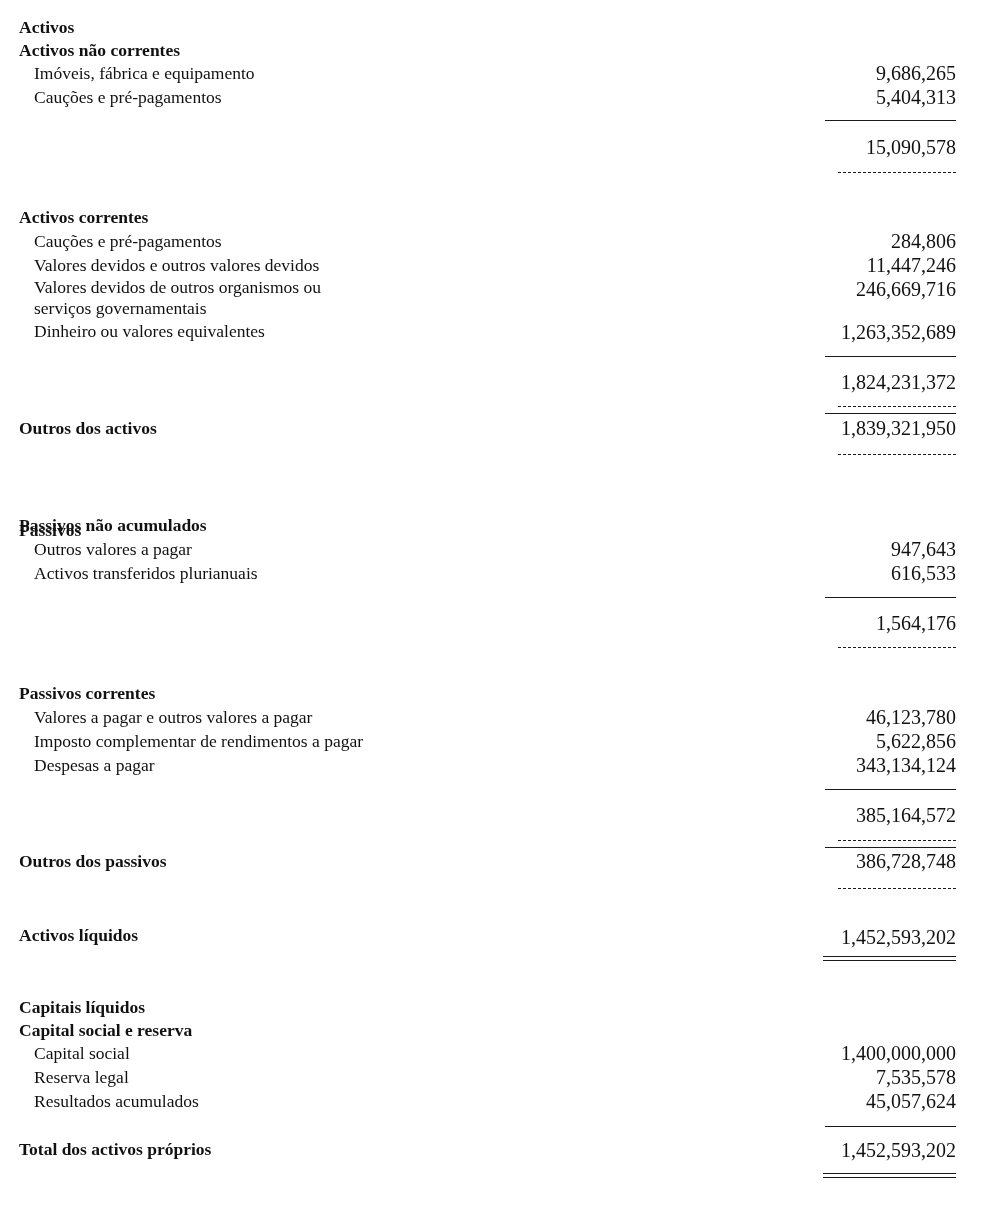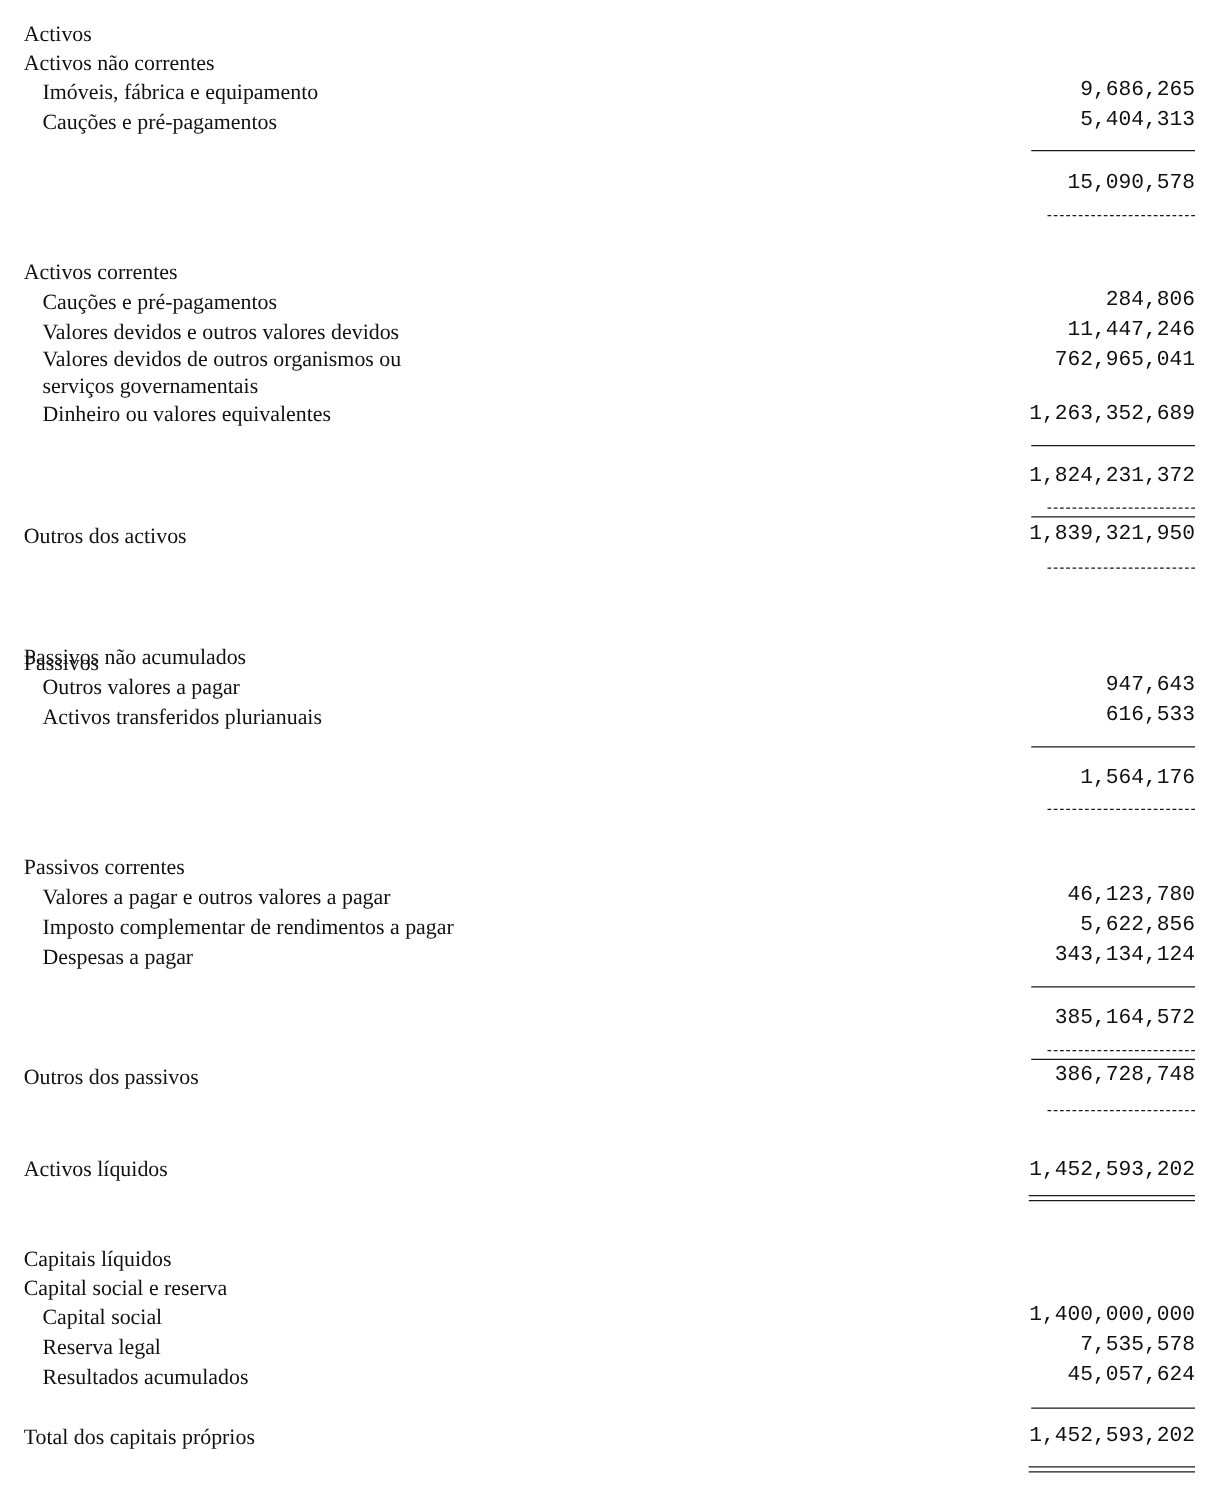--- a/index.html
+++ b/index.html
@@ -1,22 +1,22 @@
 <!DOCTYPE html>
 <html><head>
 <meta charset="utf-8">
 <style>
   html, body { margin: 0; padding: 0; background: #ffffff; }
   body { width: 981px; height: 1205px; position: relative; overflow: hidden;
          font-family: "Liberation Serif", "DejaVu Serif", serif; color: #111111; }
   .t { position: absolute; font-size: 17.5px; line-height: 20px; white-space: nowrap; }
-  .b { font-weight: normal; }
+  .b { font-weight: bold; }
   .ind { left: 34px; }
   .hd { left: 19px; }
-  .num { position: absolute; right: 25px; text-align: left; font-size: 17px; line-height: 20px; white-space: nowrap; font-family: Liberation Mono, monospace; }
+  .num { position: absolute; right: 25px; text-align: left; font-size: 20px; line-height: 20px; white-space: nowrap; }
   .rule { position: absolute; left: 825px; width: 131px; border-top: 1.6px solid #1a1a1a; height: 0; }
   .dash { position: absolute; left: 838px; width: 118px; border-top: 1.6px dashed #1a1a1a; height: 0; }
   .dbl { position: absolute; left: 823px; width: 133px; height: 3px; border-top: 1.6px solid #1a1a1a; border-bottom: 1.6px solid #1a1a1a; }
 </style>
 </head>
 <body>
 
 <div class="t b hd" style="top:17px">Activos</div>
 <div class="t b hd" style="top:40px">Activos não correntes</div>
 
@@ -27,21 +27,21 @@
 <div class="rule" style="top:120px"></div>
 <div class="num" style="top:137px">15,090,578</div>
 <div class="dash" style="top:172px"></div>
 
 <div class="t b hd" style="top:207px">Activos correntes</div>
 <div class="t ind" style="top:231px">Cauções e pré-pagamentos</div>
 <div class="num" style="top:231px">284,806</div>
 <div class="t ind" style="top:255px">Valores devidos e outros valores devidos</div>
 <div class="num" style="top:255px">11,447,246</div>
 <div class="t ind" style="top:277px">Valores devidos de outros organismos ou</div>
-<div class="num" style="top:279px">762,965,041</div>
+<div class="num" style="top:279px">246,669,716</div>
 <div class="t ind" style="top:298px">serviços governamentais</div>
 <div class="t ind" style="top:321px">Dinheiro ou valores equivalentes</div>
 <div class="num" style="top:322px">1,263,352,689</div>
 <div class="rule" style="top:356px"></div>
 <div class="num" style="top:372px">1,824,231,372</div>
 <div class="dash" style="top:406px"></div>
 <div class="rule" style="top:413px"></div>
 
 <div class="t b hd" style="top:418px">Outros dos activos</div>
 <div class="num" style="top:418px">1,839,321,950</div>
@@ -80,15 +80,15 @@
 <div class="t b hd" style="top:997px">Capitais líquidos</div>
 <div class="t b hd" style="top:1020px">Capital social e reserva</div>
 <div class="t ind" style="top:1043px">Capital social</div>
 <div class="num" style="top:1043px">1,400,000,000</div>
 <div class="t ind" style="top:1067px">Reserva legal</div>
 <div class="num" style="top:1067px">7,535,578</div>
 <div class="t ind" style="top:1091px">Resultados acumulados</div>
 <div class="num" style="top:1091px">45,057,624</div>
 <div class="rule" style="top:1126px"></div>
 
-<div class="t b hd" style="top:1139px">Total dos capitais próprios</div>
+<div class="t b hd" style="top:1139px">Total dos activos próprios</div>
 <div class="num" style="top:1140px">1,452,593,202</div>
 <div class="dbl" style="top:1173px"></div>
 
 </body></html>

